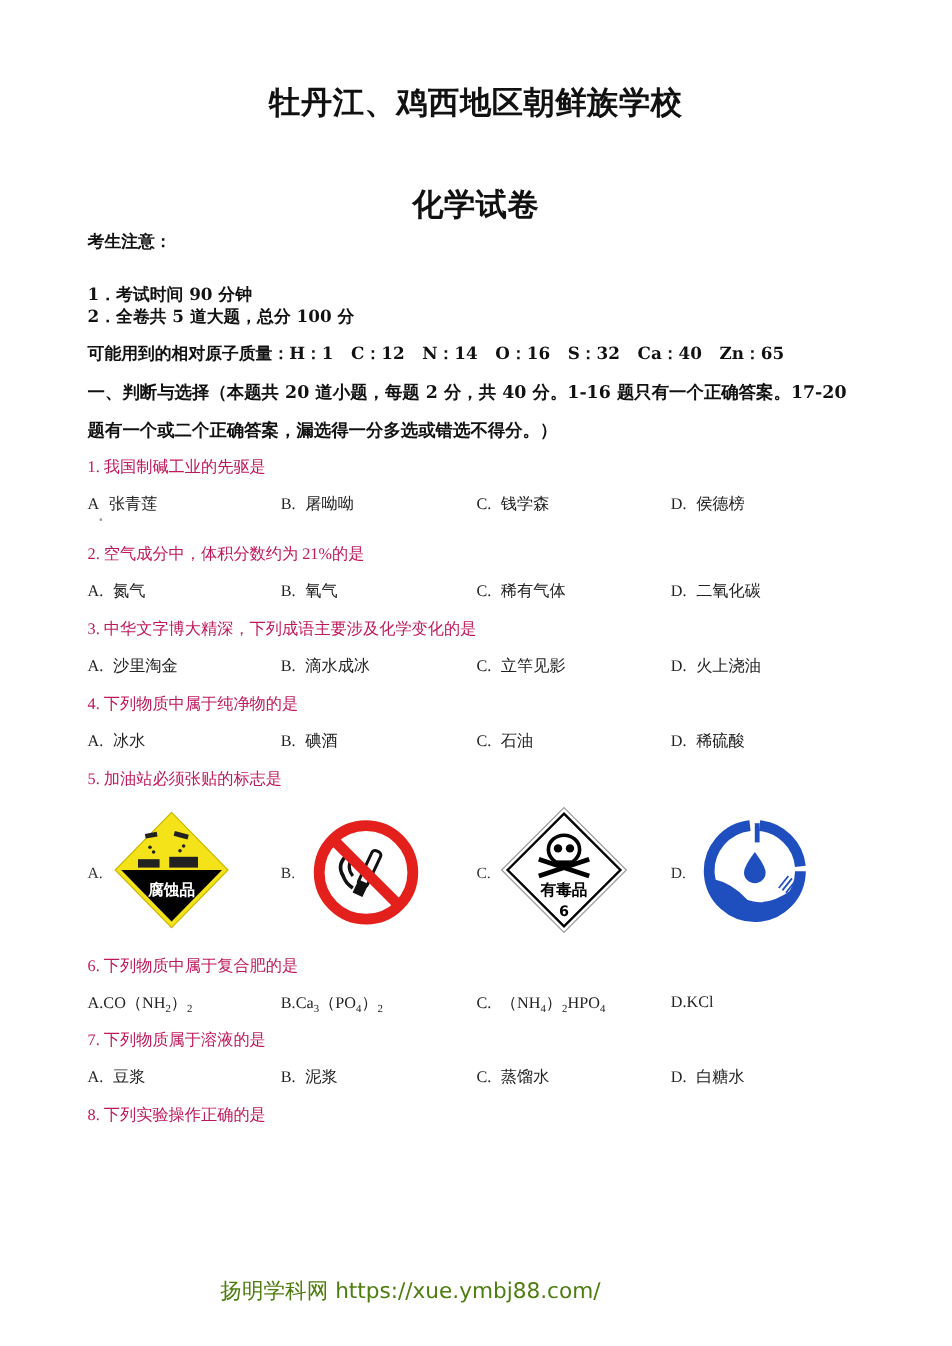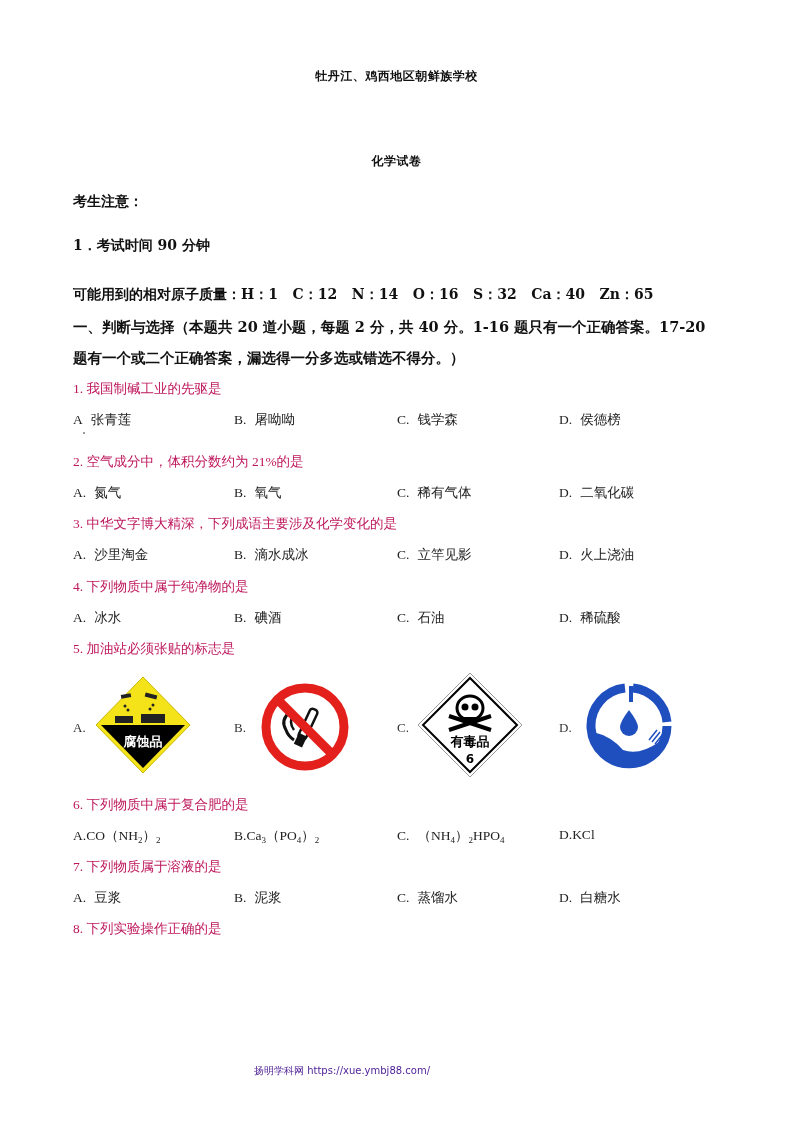--- a/index.html
+++ b/index.html
@@ -1,42 +1,43 @@
 <!DOCTYPE html>
 <html><head>
 <meta charset="utf-8">
 <style>
   html, body { margin: 0; padding: 0; background: #ffffff; }
   body { width: 793px; height: 1122px; position: relative; overflow: hidden; color: #111; }
   .page { position: absolute; left: 0; top: 0; width: 793px; height: 1122px; }
-  .title { position: absolute; left: 0; width: 793px; text-align: center; font-family: "DejaVu Serif", "Liberation Serif", serif; font-weight: bold; font-size: 12px; letter-spacing: 0.5px; }
+  .title { position: absolute; left: 0; width: 793px; text-align: center; font-family: "DejaVu Serif", "Liberation Serif", serif; font-weight: bold; font-size: 26px; letter-spacing: 0.5px; }
   .bold-line { position: absolute; left: 73px; font-family: "DejaVu Serif", "Liberation Serif", serif; font-weight: bold; font-size: 14px; white-space: nowrap; }
   .q-stem { position: absolute; left: 73px; font-family: "Liberation Serif", "DejaVu Serif", serif; font-size: 13.5px; color: #be185d; white-space: nowrap; }
   .opt-row { position: absolute; left: 73px; width: 680px; height: 20px; font-family: "Liberation Serif", "DejaVu Serif", serif; font-size: 13.5px; color: #222; }
   .opt { position: absolute; top: 0; white-space: nowrap; }
   .opt .ltr { display: inline-block; margin-right: 8px; }
   .c0 { left: 0; } .c1 { left: 161px; } .c2 { left: 324px; } .c3 { left: 486px; }
   sub { font-size: 9px; vertical-align: -3px; }
   .img-row { position: absolute; left: 73px; top: 672px; width: 680px; height: 110px; }
   .img-opt { position: absolute; top: 0; height: 110px; }
   .img-opt .ltr { position: absolute; top: 48px; left: 0; font-family: "Liberation Serif", serif; font-size: 13px; color: #333; }
   .img-opt svg { position: absolute; }
-  .footer { position: absolute; top: 1064px; left: 0; width: 684px; text-align: center; font-family: "DejaVu Sans", "Liberation Sans", sans-serif; font-size: 10px; color: #4c1d95; }
+  .footer { position: absolute; top: 1064px; left: 0; width: 684px; text-align: center; font-family: "DejaVu Sans", "Liberation Sans", sans-serif; font-size: 18px; color: #4d7c0f; }
   .tiny-mark { position: absolute; left: 83px; top: 432px; width: 2px; height: 2px; background: #999; }
 </style>
 </head>
 <body>
 
 <div class="page">
 
   <div class="title" style="top:68px;">牡丹江、鸡西地区朝鲜族学校</div>
   <div class="title" style="top:153px;">化学试卷</div>
 
   <div class="bold-line" style="top:193px;">考生注意：</div>
   <div class="bold-line" style="top:224px;margin-top:13px;">1．考试时间  90  分钟</div>
+  <div class="bold-line" style="top:255px;">2．全卷共  5  道大题，总分  100  分</div>
   <div class="bold-line" style="top:286px;">
     <span>可能用到的相对原子质量：</span><span style="white-space:pre;">H：1   C：12   N：14   O：16   S：32   Ca：40   Zn：65</span>
   </div>
 
   <div class="bold-line" style="top:318px; font-size:14.5px;">一、判断与选择（本题共  20  道小题，每题  2  分，共  40 分。1-16  题只有一个正确答案。17-20</div>
   <div class="bold-line" style="top:349px; font-size:14.5px;">题有一个或二个正确答案，漏选得一分多选或错选不得分。）</div>
 
   <div class="q-stem" style="top:380px;">1. 我国制碱工业的先驱是</div>
   <div class="opt-row" style="top:411px;">
     <div class="opt c0"><span class="ltr">A</span><span>张青莲</span></div>

